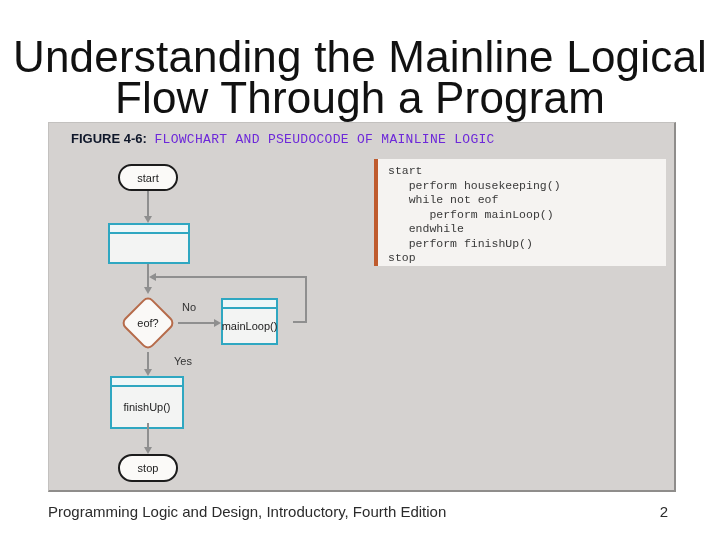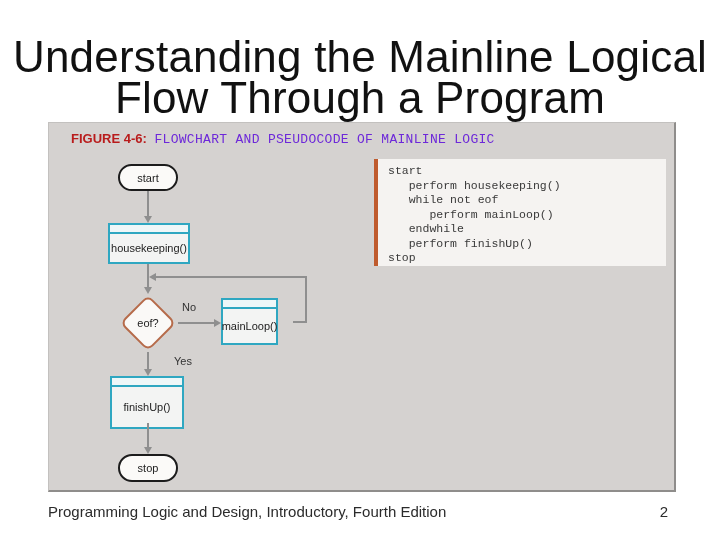--- a/index.html
+++ b/index.html
@@ -18,21 +18,21 @@
     position:absolute;left:48px;top:122px;width:628px;height:370px;
     background:#d5d2d0;
     border:1px solid #c3c1bf;
     border-right:2px solid #8f8d8b;
     border-bottom:2px solid #8f8d8b;
     box-sizing:border-box;
   }
   .figure-caption{
     position:absolute;left:22px;top:8px;font-size:13px;white-space:nowrap;
   }
-  .figure-caption .cap-label{font-weight:bold;color:#b91c1c;letter-spacing:0;}
+  .figure-caption .cap-label{font-weight:bold;color:#0f172a;letter-spacing:0;}
   .figure-caption .cap-text{color:#6d28d9;letter-spacing:0.3px;margin-left:4px;font-family:Liberation Mono, monospace;}
   
   .terminal{
     position:absolute;width:60px;height:27px;background:#fbfaf8;
     border:2px solid #1c1c1c;border-radius:15px;box-sizing:border-box;
     display:flex;align-items:center;justify-content:center;
     font-size:11px;color:#222;
   }
   .process{
     position:absolute;background:#f3f4f3;border:2px solid #2fa7c1;
@@ -111,21 +111,20 @@
 
   <div class="terminal" style="left:69px;top:41px;">
     <span>start</span>
   </div>
 
   <div class="line vline" style="left:98px;top:68px;height:25px;"></div>
   <div class="arrow-down" style="left:95px;top:93px;"></div>
 
   <div class="process" style="left:59px;top:100px;width:82px;height:41px;">
     <div class="proc-stripe"></div>
-    <div class="proc-label">housekeeping()</div>
   </div>
 
   <div class="line vline" style="left:98px;top:141px;height:24px;"></div>
   <div class="arrow-down" style="left:95px;top:164px;"></div>
 
   <div class="diamond"></div>
   <div class="diamond-label">eof?</div>
 
   <div class="edge-label" style="left:133px;top:178px;">No</div>
   <div class="line hline" style="left:129px;top:199px;width:36px;"></div>

